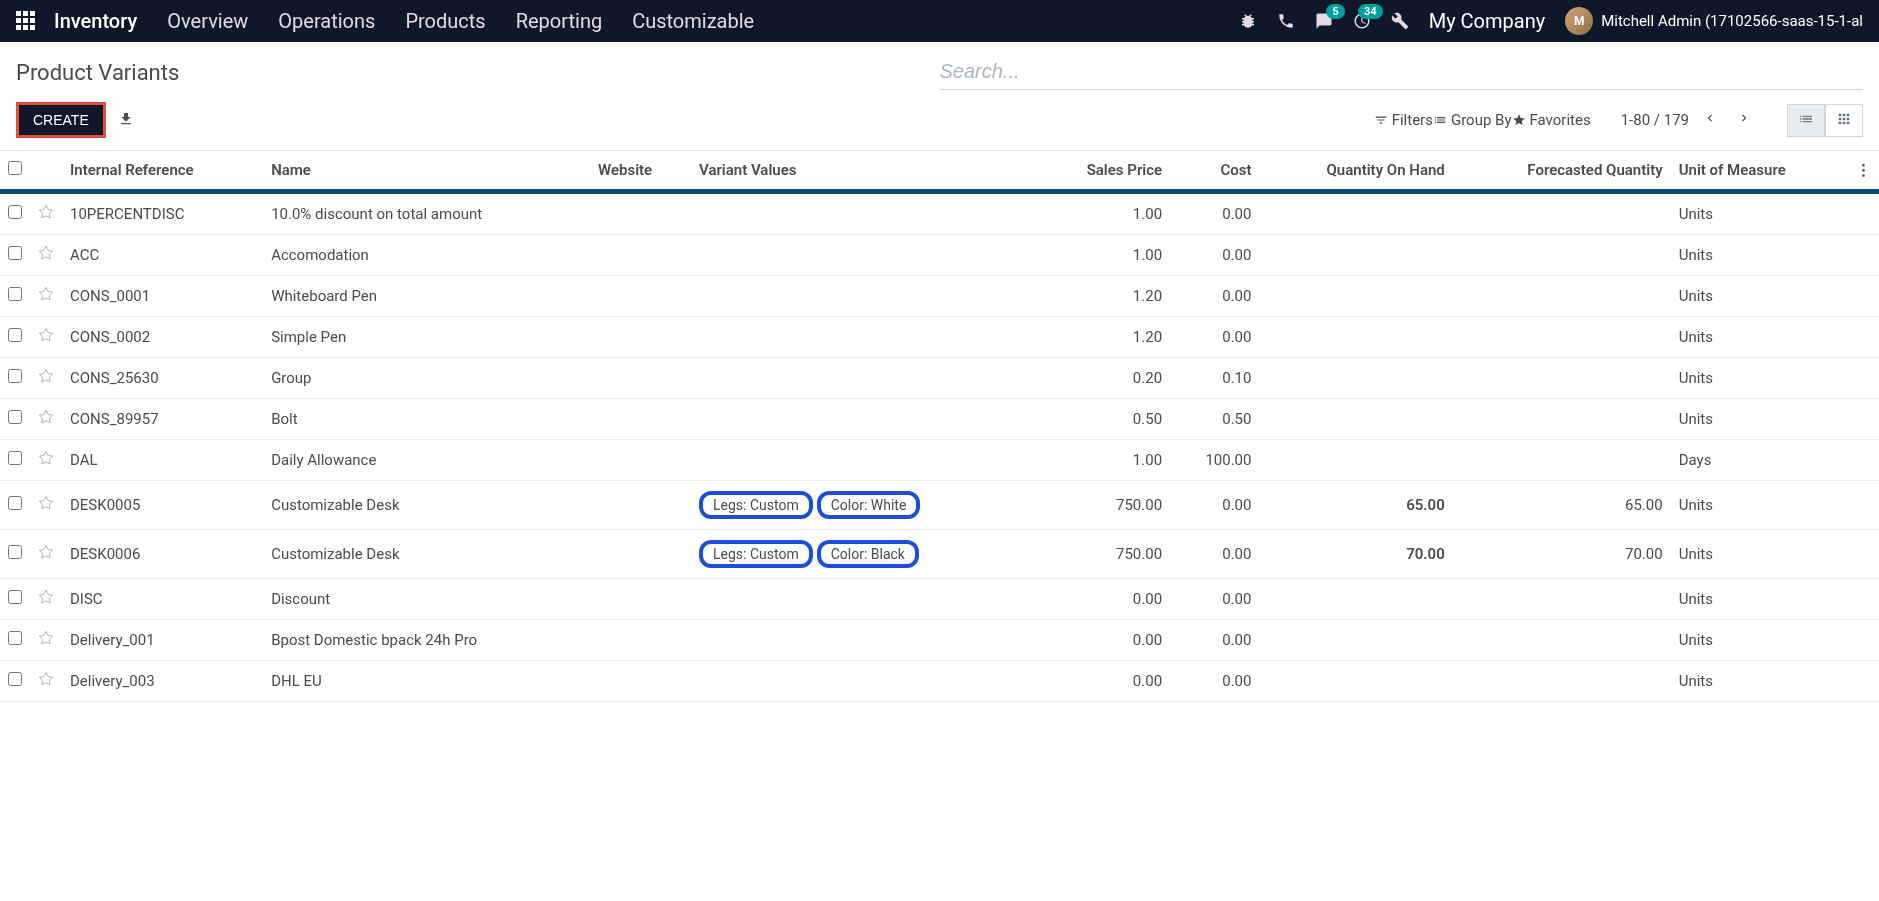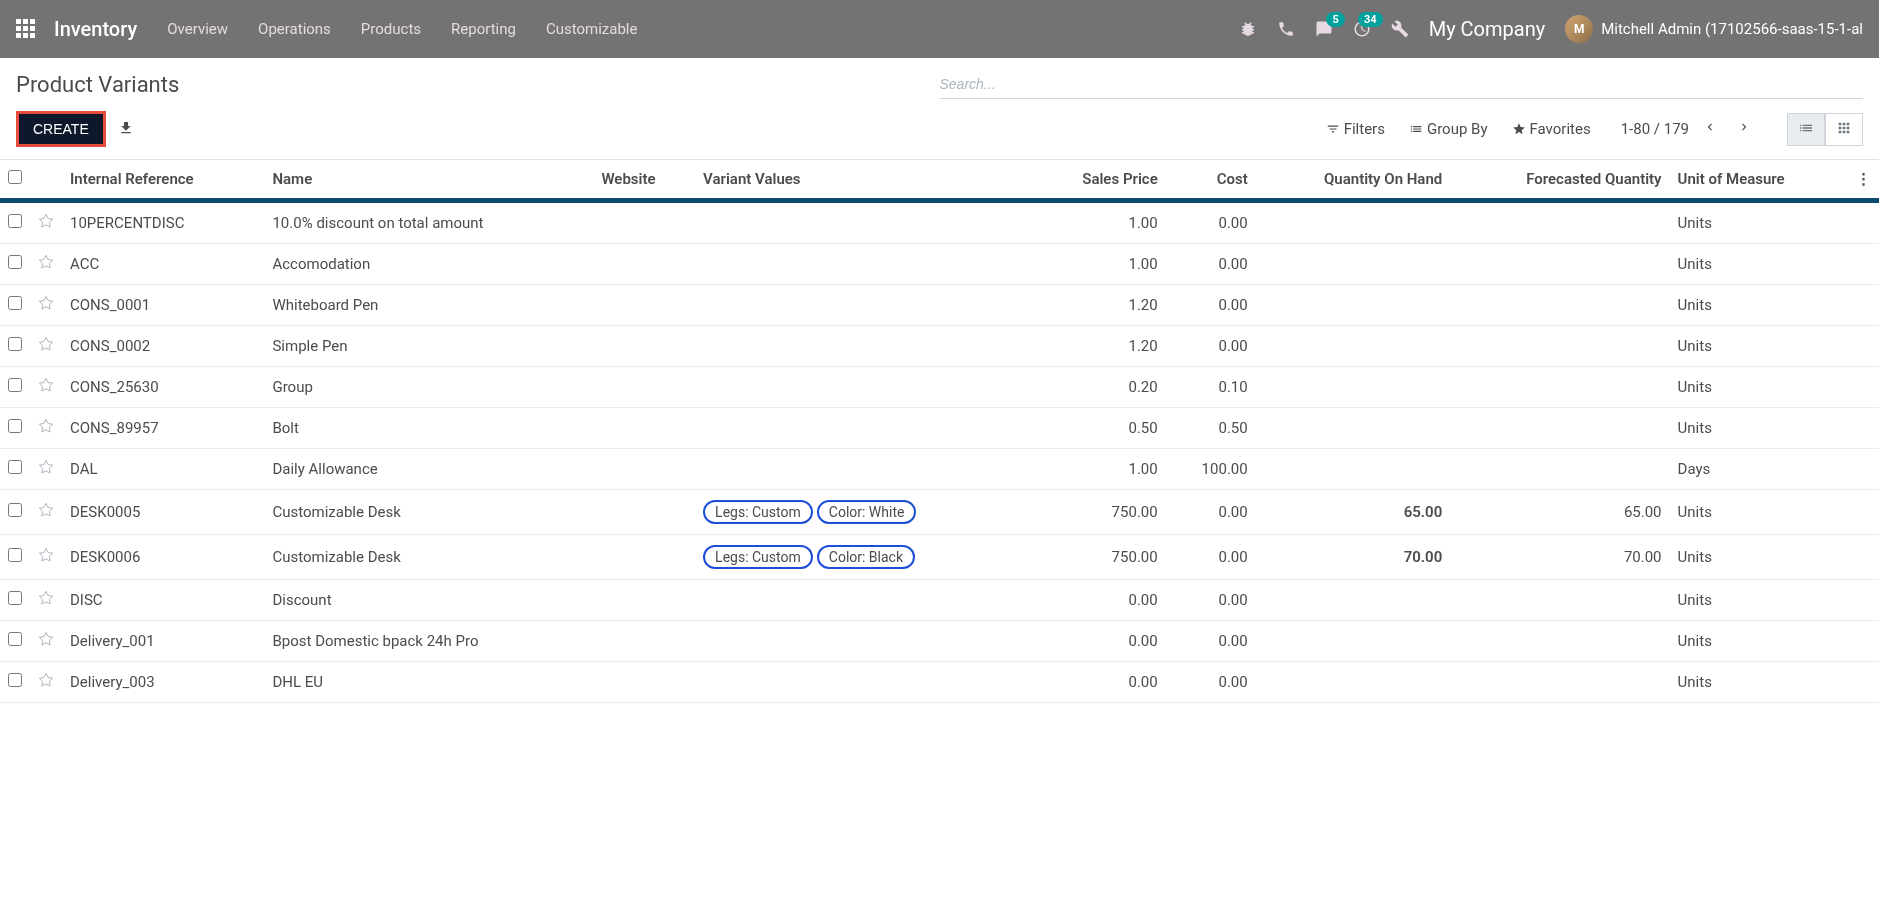--- a/index.html
+++ b/index.html
@@ -1,47 +1,47 @@
 <!DOCTYPE html>
 <html><head>
   <meta charset="utf-8">
   <style>
     * { box-sizing: border-box; margin: 0; padding: 0; }
     body { font-family: -apple-system, BlinkMacSystemFont, "Segoe UI", Roboto, sans-serif; font-size: 14px; color: #4c4c4c; background: #fff; }
     
     
-    .navbar { background: #737373; height: 58px; display: flex; align-items: center; padding: 16px 16px; color: #fff; }
+    .navbar { background: #0f172a; height: 42px; display: flex; align-items: center; padding: 16px 16px; color: #fff; }
     .navbar-apps { width: 20px; height: 20px; display: grid; grid-template-columns: repeat(3, 5px); grid-template-rows: repeat(3, 5px); gap: 2px; margin-right: 18px; cursor: pointer; }
     .navbar-apps span { background: #fff; }
     .navbar-brand { font-size: 20px; font-weight: 500; margin-right: 30px; }
     .navbar-menu { display: flex; gap: 30px; }
-    .navbar-menu-item { color: #e6d9e2; cursor: pointer; font-size: 15px; }
+    .navbar-menu-item { color: #e6d9e2; cursor: pointer; font-size: 20px; }
     .navbar-right { margin-left: auto; display: flex; align-items: center; gap: 20px; }
     .navbar-icon { cursor: pointer; color: #e6d9e2; position: relative; display: flex; align-items: center; }
     .navbar-icon svg { width: 18px; height: 18px; fill: currentColor; }
     .badge { position: absolute; top: -8px; right: -12px; background: #00A09D; color: #fff; font-size: 11px; border-radius: 10px; padding: 1px 6px; font-weight: bold; }
     .navbar-company { font-size: 20px; color: #fff; cursor: pointer; }
     .navbar-user { display: flex; align-items: center; gap: 8px; color: #fff; font-size: 15px; cursor: pointer; }
     .avatar { width: 28px; height: 28px; border-radius: 50%; background: linear-gradient(135deg, #d4a574, #8b6f47); display: flex; align-items: center; justify-content: center; font-size: 12px; font-weight: bold; color: #fff; }
     
     
     .control-panel { border-bottom: 1px solid #dee2e6; }
     .cp-top { display: flex; align-items: center; padding: 12px 16px 0; }
     .cp-title { font-size: 22px; color: #4c4c4c; flex: 1; }
     .cp-search { width: 50%; }
     .search-box { border-bottom: 1px solid #ced4da; padding: 6px 0; display: flex; align-items: center; }
-    .search-input { border: none; outline: none; font-size: 14px; width: 100%; color: #ec4899; }
+    .search-input { border: none; outline: none; font-size: 20px; width: 100%; color: #ec4899; }
     .search-input::placeholder { color: #adb5bd; font-style: italic; }
     
     .cp-bottom { display: flex; align-items: center; padding: 12px 16px; }
     .cp-left { display: flex; align-items: center; gap: 8px; }
     .btn-create { background: #0f172a; color: #fff; border: none; padding: 7px 14px; font-size: 14px; font-weight: 500; cursor: pointer; border: 3px solid #e74c3c; }
     .btn-icon { background: none; border: none; color: #4c4c4c; cursor: pointer; padding: 4px; }
     .cp-right { margin-left: auto; display: flex; align-items: center; gap: 30px; }
-    .search-options { display: flex; gap: 24px; }
+    .search-options { display: flex; }
     .search-opt { display: flex; align-items: center; gap: 4px; cursor: pointer; color: #4c4c4c; font-size: 15px; }
     .search-opt svg { width: 14px; height: 14px; fill: currentColor; }
     .pager { display: flex; align-items: center; gap: 8px; color: #4c4c4c; font-size: 15px; }
     .pager-btn { background: none; border: none; color: #4c4c4c; cursor: pointer; padding: 4px 6px; font-size: 16px; }
     .view-switcher { display: flex; }
     .view-btn { border: 1px solid #ced4da; background: #fff; padding: 6px 10px; cursor: pointer; color: #6c757d; }
     .view-btn.active { background: #e9ecef; }
     .view-btn svg { width: 16px; height: 16px; fill: currentColor; }
     
     
@@ -50,21 +50,21 @@
     thead th { text-align: left; padding: 10px 8px; font-weight: 600; font-size: 15px; color: #4c4c4c; border-bottom: 5px solid #0c4a6e; white-space: nowrap; }
     thead th.num { text-align: right; }
     tbody tr { border-bottom: 1px solid #e9ecef; }
     tbody td { padding: 10px 8px; font-size: 15px; color: #4c4c4c; white-space: nowrap; }
     tbody td.num { text-align: right; }
     tbody td.bold { font-weight: 600; }
     .checkbox-cell { width: 30px; text-align: center; }
     .star-cell { width: 26px; }
     .star-icon { color: #adb5bd; cursor: pointer; }
     .star-icon svg { width: 16px; height: 16px; fill: none; stroke: currentColor; stroke-width: 1.5; }
-    .tag { display: inline-block; border: 2px solid #1d4ed8; border-radius: 12px; padding: 2px 10px; font-size: 14px; color: #4c4c4c; margin-right: 4px; }
+    .tag { display: inline-block; border: 4px solid #1d4ed8; border-radius: 12px; padding: 2px 10px; font-size: 14px; color: #4c4c4c; margin-right: 4px; }
     input[type="checkbox"] { width: 14px; height: 14px; cursor: pointer; }
     .col-menu { width: 20px; text-align: center; }
   </style>
 </head>
 <body>
 
 <div class="navbar">
   <div class="navbar-apps">
     <span></span>
       <span></span>

